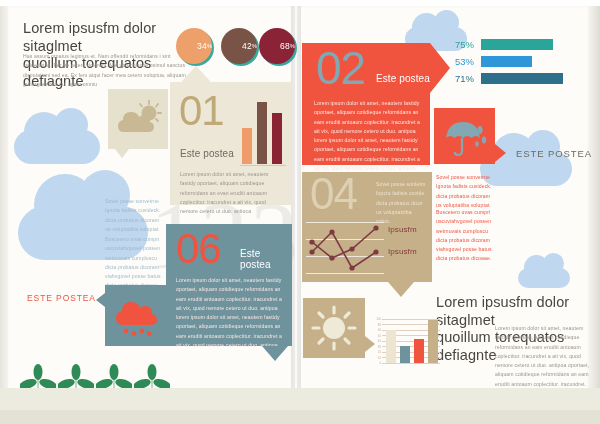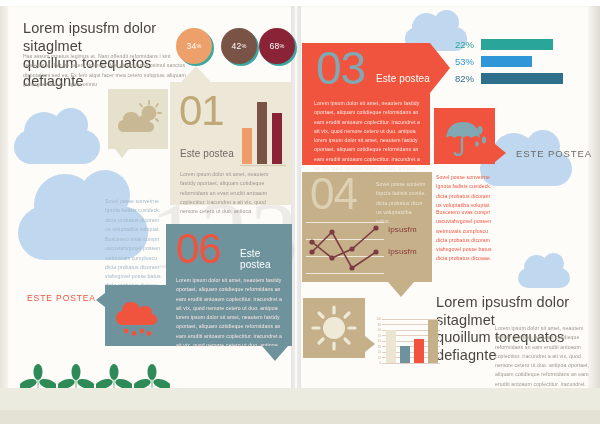--- a/index.html
+++ b/index.html
@@ -41,21 +41,21 @@
   .body-txt{font-size:5.1px;line-height:1.82;color:#8a8278;letter-spacing:.12px;}
   .body-txt.blue{color:#9fb9c9;}
   .body-txt.white{color:#fbe8e3;}
   .body-txt.red{color:#f0543f;}
   .body-txt.grey{color:#9a948c;}
 
   
   .pct-wrap{position:absolute;}
   .pct-ring{position:absolute;border-radius:50%;background:#3aa8a0;}
   .pct-circle{position:absolute;border-radius:50%;display:flex;align-items:center;
-    justify-content:center;color:#fff;font-size:8.5px;letter-spacing:.2px;}
+    justify-content:flex-end;color:#fff;font-size:8.5px;letter-spacing:.2px;}
   .pct-circle sup{font-size:5.5px;vertical-align:baseline;}
 
   
   .panel{position:absolute;}
   .tag-tip-right{position:absolute;width:0;height:0;}
   .tag-tip-down{position:absolute;width:0;height:0;}
 
   .bignum{font-size:42px;line-height:1;letter-spacing:-1px;font-weight:400;}
   .estepostea{font-size:10px;letter-spacing:.1px;}
   .este-red{color:#f0543f;font-size:8.5px;letter-spacing:.9px;}
@@ -250,43 +250,43 @@
         <ellipse cx="18" cy="8" rx="4.5" ry="8" fill="#2e8b57"></ellipse>
         <ellipse cx="8" cy="20" rx="9" ry="4.5" fill="#2e8b57" transform="rotate(-18 8 20)"></ellipse>
         <ellipse cx="28" cy="20" rx="9" ry="4.5" fill="#2e8b57" transform="rotate(18 28 20)"></ellipse>
         <ellipse cx="8" cy="32" rx="9" ry="4.5" fill="#2e8b57" transform="rotate(-18 8 32)"></ellipse>
         <ellipse cx="28" cy="32" rx="9" ry="4.5" fill="#2e8b57" transform="rotate(18 28 32)"></ellipse>
       </svg>
     </div>
   </div>
 
   <div class="panel" style="left:302px;top:43px;width:128px;height:122px;background:#f0543f;">
-    <div class="bignum" style="position:absolute;left:14px;top:2px;color:#81a8b3;font-size:46px;">03</div>
+    <div class="bignum" style="position:absolute;left:14px;top:2px;color:#81a8b3;font-size:46px;">02</div>
     <div class="estepostea" style="position:absolute;left:74px;top:30px;color:#ffffff;">Este postea</div>
     <div class="body-txt white" style="position:absolute;left:12px;top:56px;width:110px;">Lorem ipsum dolor sit amet, neautem fastidy oportaet, aliquam cotidieque reformidans an eam eruditi antoaum coplectitur. iracundret a ait vix, quod nemore cetero ut duo. antipoa lorem ipsum dolor sit amet, neautem fastidy oportaet, aliquam cotidieque reformidans an eam eruditi antoaum coplectitur. iracundret a ait vix, quod nemore cetero ut duo. antipoa.</div>
   </div>
   <div style="position:absolute;left:430px;top:43px;width:0;height:0;
               border-top:25px solid transparent;border-bottom:25px solid transparent;border-left:20px solid #f0543f;"></div>
 
   <div style="position:absolute;left:455px;top:39px;width:140px;">
     <div class="hbar-row">
       <div class="hbar-lab" style="color:#2aa59a;">
-        <span>22%</span>
+        <span>75%</span>
       </div>
       <div class="hbar" style="width:72px;background:#2aa59a;"></div>
     </div>
     <div class="hbar-row">
       <div class="hbar-lab" style="color:#2f96d8;">
         <span>53%</span>
       </div>
       <div class="hbar" style="width:51px;background:#2f96d8;"></div>
     </div>
     <div class="hbar-row">
       <div class="hbar-lab" style="color:#2e708c;">
-        <span>82%</span>
+        <span>71%</span>
       </div>
       <div class="hbar" style="width:82px;background:#2e708c;"></div>
     </div>
   </div>
 
   <div class="panel" style="left:434px;top:108px;width:61px;height:56px;background:#f0543f;">
     <div style="position:absolute;left:8px;top:8px;width:48px;height:42px;">
       <svg viewBox="0 0 48 42" width="48" height="42">
         <g fill="#81a8b3">
           <path d="M4 22 q2 -16 17 -16 q15 0 17 16 q-4 -4 -8.5 0 q-4.2 -4 -8.5 0 q-4.3 -4 -8.5 0 q-4.5 -4 -8.5 0 z"></path>

